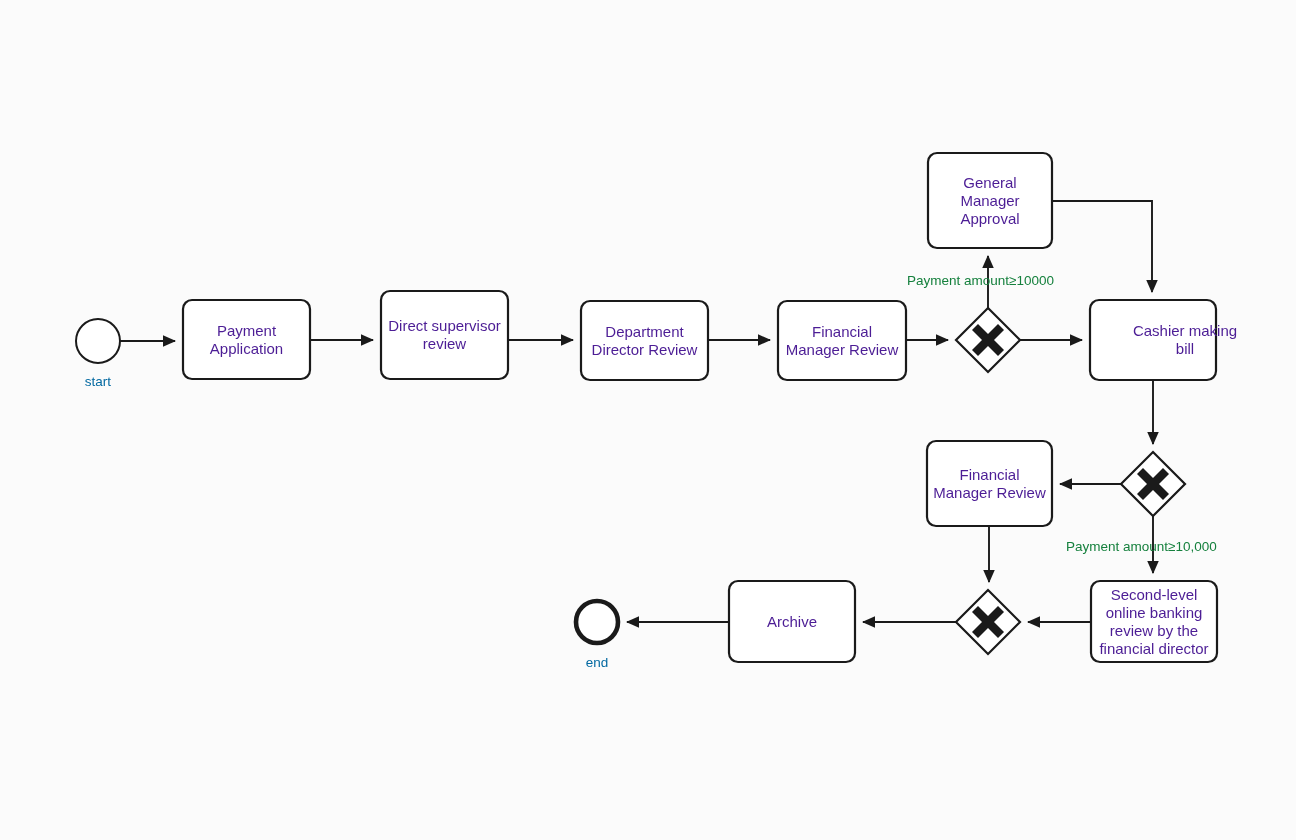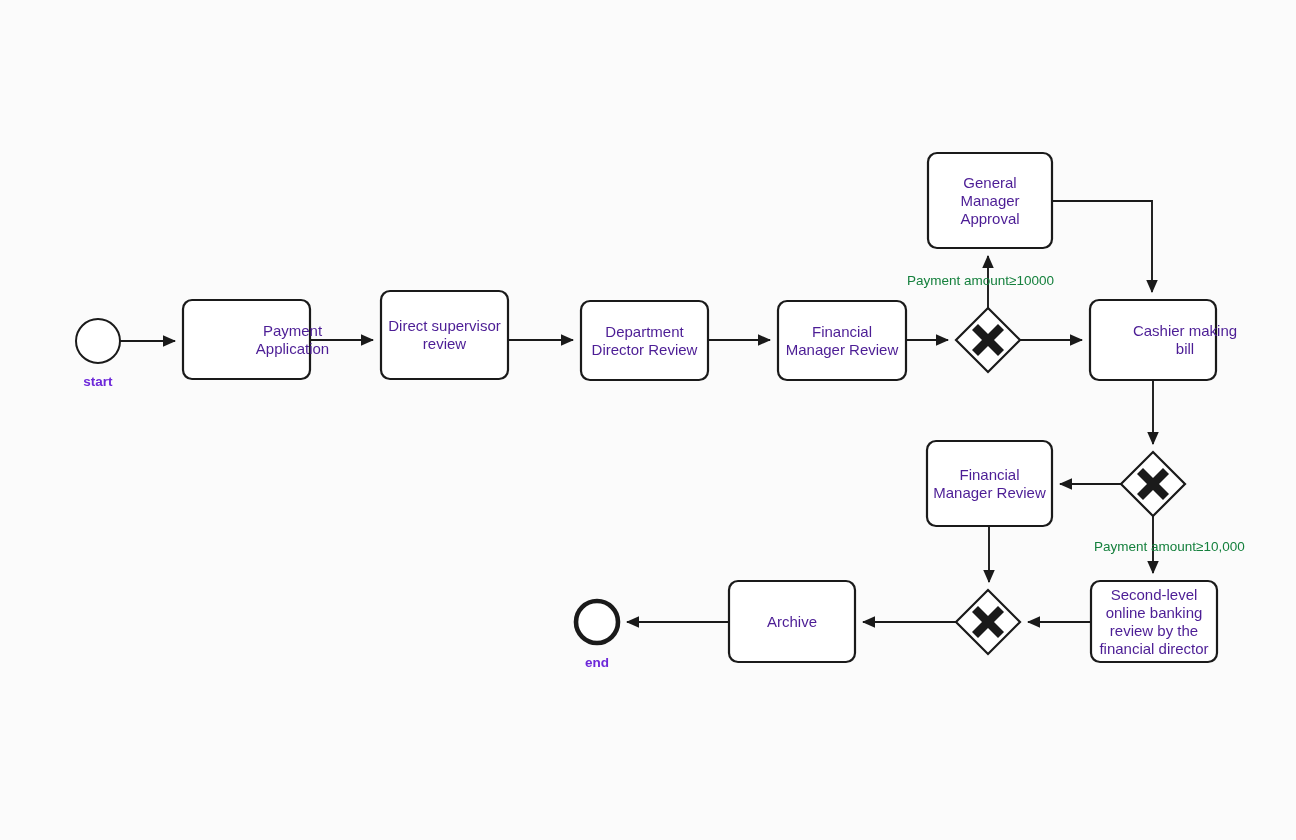--- a/index.html
+++ b/index.html
@@ -38,27 +38,26 @@
     position: absolute;
     color: #15803d;
     font-size: 13.5px;
     line-height: 18px;
     font-family: "Liberation Sans", sans-serif;
     white-space: nowrap;
     text-align: center;
   }
   .event-label {
     position: absolute;
-    color: #6d28d9;
+    color: #0369a1;
     font-size: 13.5px;
     line-height: 18px;
     font-family: "Liberation Sans", sans-serif;
     text-align: center;
     white-space: nowrap;
-    font-weight: bold;
   }
 </style>
 </head>
 <body>
 
 <svg id="canvas" viewBox="0 0 1296 840" xmlns="http://www.w3.org/2000/svg">
   <defs>
     <marker id="arrow" viewBox="0 0 10 10" refX="9.2" refY="5" markerWidth="7" markerHeight="7" orient="auto-start-reverse">
       <path d="M 0 0.6 L 10 5 L 0 9.4 z" fill="#1a1a1a"></path>
     </marker>
@@ -132,21 +131,21 @@
       <g stroke="#1a1a1a" stroke-width="8.5" stroke-linecap="butt">
         <line x1="975" y1="609" x2="1001" y2="635"></line>
         <line x1="1001" y1="609" x2="975" y2="635"></line>
       </g>
     </g>
 
     <circle cx="597" cy="622" r="21" fill="#ffffff" stroke="#1a1a1a" stroke-width="4.6"></circle>
   </g>
 </svg>
 
-<div class="node-label" style="left:183px; top:300px; width:127px; height:79px;margin-left:46px;">Payment
+<div class="node-label" style="left:183px; top:300px; width:127px; height:79px;">Payment
 Application</div>
 <div class="node-label" style="left:381px; top:291px; width:127px; height:88px;">Direct supervisor
 review</div>
 <div class="node-label" style="left:581px; top:301px; width:127px; height:79px;border-radius:10px;">Department
 Director Review</div>
 <div class="node-label" style="left:776px; top:301px; width:132px; height:79px;">Financial
 Manager Review</div>
 <div class="node-label" style="left:928px; top:153px; width:124px; height:95px;">General
 Manager
 Approval</div>
@@ -157,13 +156,13 @@
 <div class="node-label" style="left:1091px; top:581px; width:126px; height:81px;">Second-level
 online banking
 review by the
 financial director</div>
 <div class="node-label" style="left:729px; top:581px; width:126px; height:81px;">Archive</div>
 
 <div class="event-label" style="left:60px; top:373px; width:76px;">start</div>
 <div class="event-label" style="left:559px; top:654px; width:76px;">end</div>
 
 <div class="edge-label" style="left:907px; top:272px;">Payment amount≥10000</div>
-<div class="edge-label" style="left:1066px; top:538px;margin-left:28px;">Payment amount≥10,000</div>
+<div class="edge-label" style="left:1066px; top:538px;">Payment amount≥10,000</div>
 
 </body></html>

